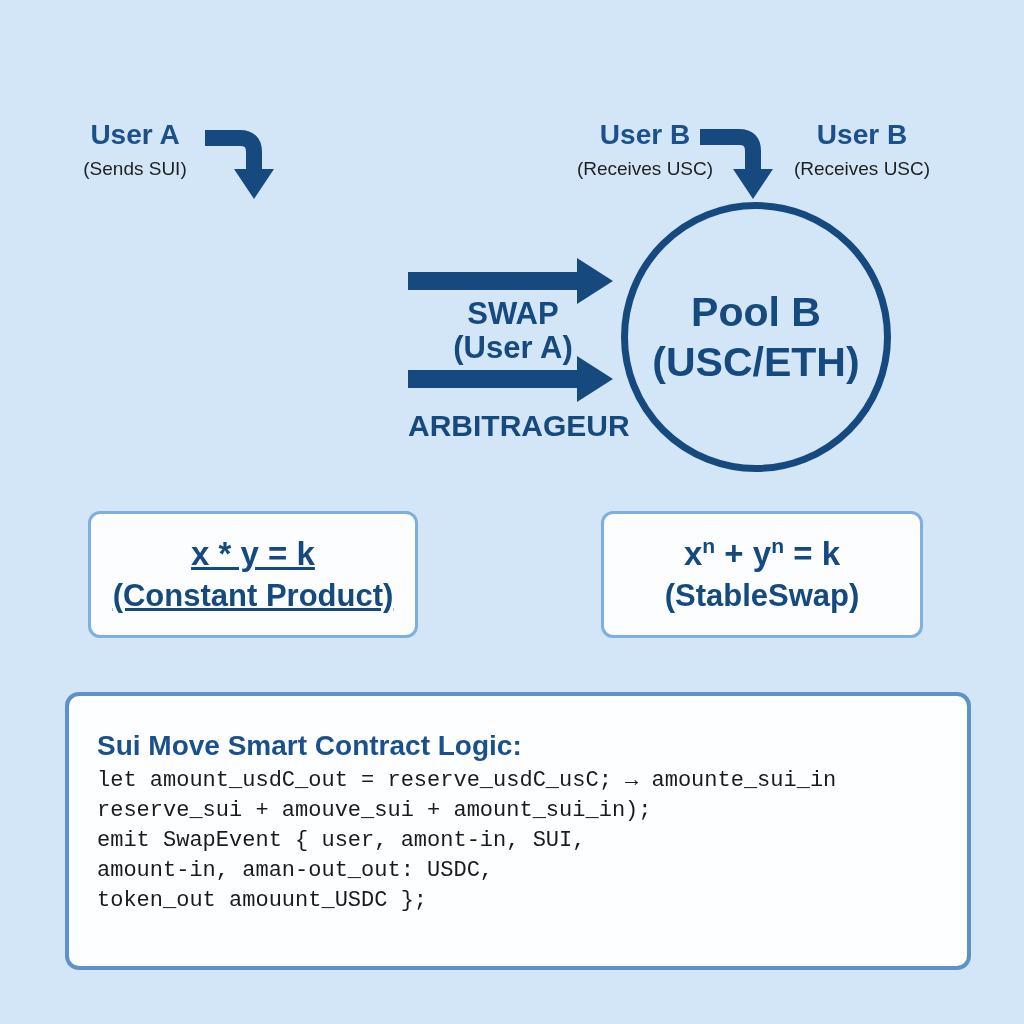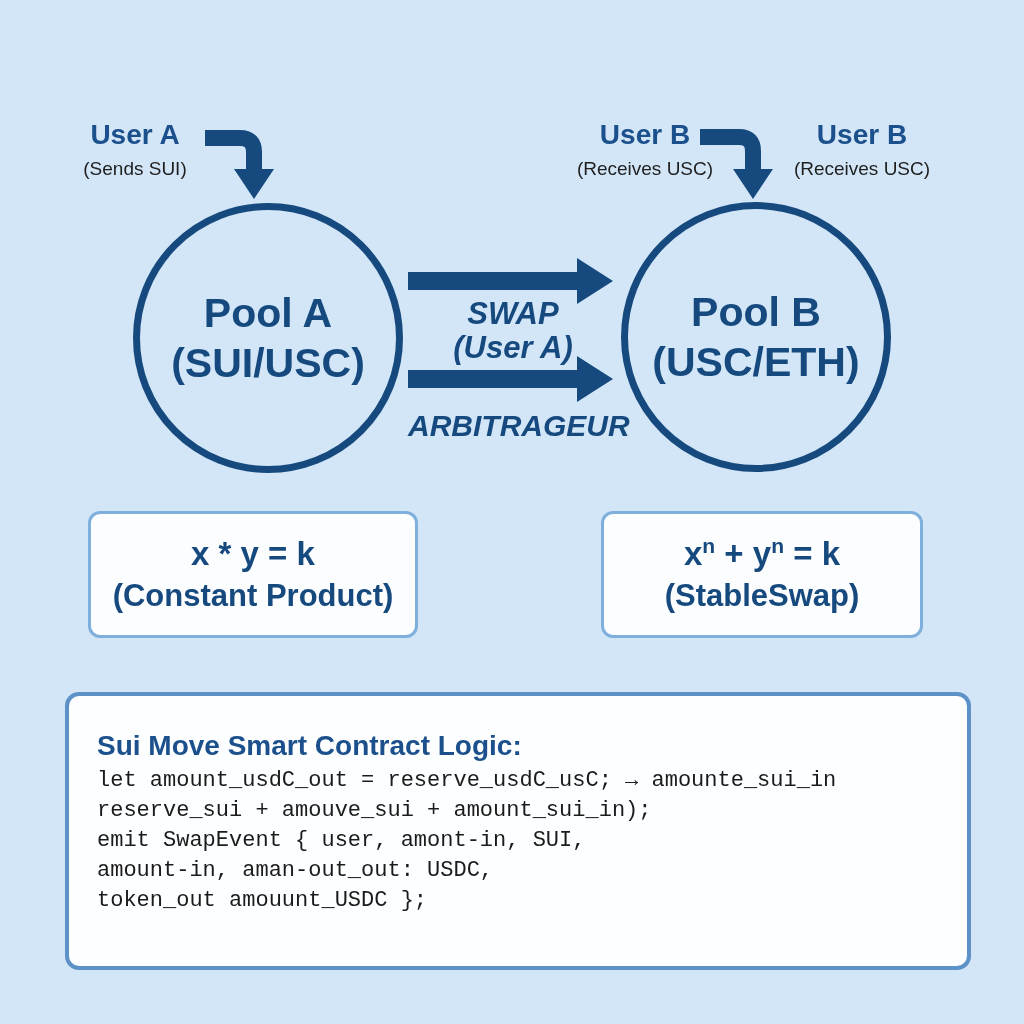--- a/index.html
+++ b/index.html
@@ -15,21 +15,21 @@
   .actor .detail{font-size:19px;color:#1f1f1f;line-height:33px;}
   
   .pool{
     border:7px solid #164a7f;border-radius:50%;
     display:flex;flex-direction:column;align-items:center;justify-content:center;
     text-align:center;color:#164a7f;font-weight:bold;
   }
   .pool .title{font-size:41px;line-height:50px;}
   .pool .subtitle{font-size:41px;line-height:50px;}
   
-  .flow-label{text-align:center;font-weight:bold;color:#164a7f;font-style:italic;}
+  .flow-label{text-align:center;font-weight:bold;color:#164a7f;}
   
   .formula-card{
     background:#fbfdff;border:3px solid #7fb0dd;border-radius:12px;
     display:flex;flex-direction:column;align-items:center;justify-content:center;
     text-align:center;color:#164a7f;font-weight:bold;
   }
   .formula-card .equation{font-size:33px;line-height:42px;}
   .formula-card .equation sup{font-size:64%;line-height:0;}
   .formula-card .caption{font-size:31px;line-height:42px;}
   
@@ -70,35 +70,31 @@
   <div class="abs actor" style="left:540px;top:110px;width:210px;">
     <div class="name">User B</div>
     <div class="detail">(Receives USC)</div>
   </div>
 
   <div class="abs actor" style="left:757px;top:110px;width:210px;">
     <div class="name">User B</div>
     <div class="detail">(Receives USC)</div>
   </div>
 
-  <div class="abs pool" style="left:133px;top:203px;width:256px;height:256px;">
-    <div class="title">Pool A</div>
-    <div class="subtitle">(SUI/USC)</div>
-  </div>
 
   <div class="abs pool" style="left:621px;top:202px;width:256px;height:256px;">
     <div class="title">Pool B</div>
     <div class="subtitle">(USC/ETH)</div>
   </div>
 
   <div class="abs flow-label" style="left:413px;top:297px;width:200px;font-size:31px;line-height:34px;">SWAP</div>
   <div class="abs flow-label" style="left:408px;top:409px;width:210px;font-size:30px;line-height:34px;">ARBITRAGEUR</div>
   <div class="abs flow-label" style="left:413px;top:331px;width:200px;font-size:31px;line-height:34px;">(User A)</div>
 
-  <div class="abs formula-card" style="left:88px;top:511px;width:324px;height:121px;">
+  <div class="abs formula-card" style="left:88px;top:511px;width:324px;height:121px;text-decoration:underline;">
     <div class="equation">x * y = k</div>
     <div class="caption">(Constant Product)</div>
   </div>
 
   <div class="abs formula-card" style="left:601px;top:511px;width:316px;height:121px;">
     <div class="equation"><span>x</span><sup>n</sup><span> + y</span><sup>n</sup><span> = k</span></div>
     <div class="caption">(StableSwap)</div>
   </div>
 
   <div class="abs code-panel" style="left:65px;top:692px;width:906px;height:278px;">

